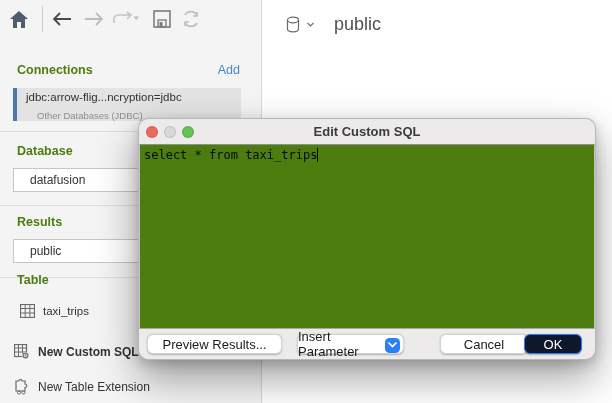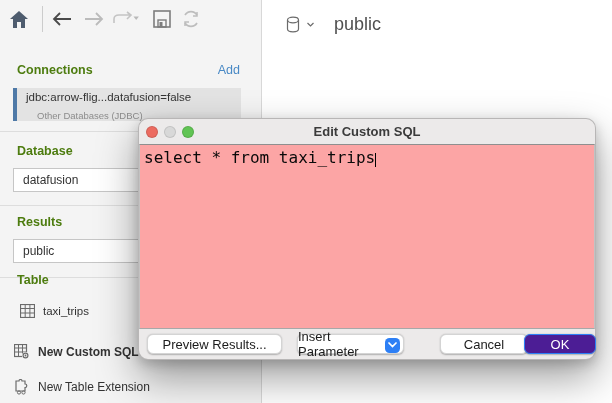--- a/index.html
+++ b/index.html
@@ -24,21 +24,21 @@
   .link-add { position:absolute; right:21px; top:63px; font-size:12.5px; color:#4989c5; cursor:pointer; }
   .conn-item {
     position:absolute; left:13px; top:88px; width:228px; height:33px;
     background:#e3e3e3; border-left:4px solid #4e79a7; padding:3px 6px 0 9px;
   }
   .conn-title { font-size:11.5px; color:#333; white-space:nowrap; }
   .conn-sub { font-size:9.5px; color:#8c8c8c; margin:7px 0 0 11px; white-space:nowrap; }
   .select-box {
     position:absolute; left:13px; width:237px; height:24px;
     background:#ffffff; border:1px solid #c6c6c6;
-    font-size:12px; color:#333; display:flex; align-items:center; padding-left:9px;
+    font-size:12px; color:#333; display:flex; align-items:center; padding-left:16px;
   }
   .row-item { position:absolute; display:flex; align-items:center; gap:8px; font-size:12px; color:#333; }
   
   .main { position:absolute; left:263px; top:0; width:349px; height:403px; background:#ffffff; }
   .main-header { position:absolute; left:23px; top:14px; display:flex; align-items:center; gap:6px; }
   .main-title { font-size:18px; color:#4f4f4f; margin-left:14px; }
   
   .dialog {
     position:absolute; left:138px; top:118px; width:458px; height:242px;
     background:#eceaea; border-radius:10px;
@@ -51,42 +51,42 @@
     display:flex; align-items:center; justify-content:center;
   }
   .dlg-title { font-size:13px; font-weight:bold; color:#3b3b3b; }
   .traffic { position:absolute; left:7px; top:6.5px; display:flex; gap:6px; }
   .light { width:12px; height:12px; border-radius:50%; }
   .light.red { background:#ec6b60; border:0.5px solid rgba(0,0,0,0.12); }
   .light.gray { background:#d8d8d8; border:0.5px solid rgba(0,0,0,0.10); }
   .light.green { background:#61c454; border:0.5px solid rgba(0,0,0,0.12); }
   .dlg-textarea {
     position:absolute; left:0; right:0; top:25px; bottom:30px;
-    background:#fca5a5; border-top:1px solid #8f8f8f; border-bottom:1px solid #a8a8a8;
+    background:#4d7c0f; border-top:1px solid #8f8f8f; border-bottom:1px solid #a8a8a8;
     border-left:1px solid #c2c2c2; border-right:1px solid #c2c2c2;
-    font-family:"DejaVu Sans Mono", monospace; font-size:16px; color:#0a0a0a;
+    font-family:"DejaVu Sans Mono", monospace; font-size:12px; color:#0a0a0a;
     padding:3px 4px; white-space:pre; cursor:text;
   }
   .text-caret { display:inline-block; width:1px; height:14px; background:#000; vertical-align:text-bottom; }
   .dlg-footer { position:absolute; left:0; right:0; bottom:0; height:30px; border-radius:0 0 10px 10px; }
   .btn {
     position:absolute; top:5px; height:20px; border-radius:6px;
     background:#ffffff; border:0.5px solid #d4d4d4;
     box-shadow:0 0.5px 1.5px rgba(0,0,0,0.25);
     font-family:"Liberation Sans", sans-serif; font-size:13px; color:#1b1b1b;
     display:flex; align-items:center; justify-content:center; cursor:pointer;
   }
   .btn-preview { left:8px; width:135px; }
   .btn-insert { left:158px; width:107px; padding-right:32px; }
   .badge {
     position:absolute; right:3px; top:2.5px; width:15px; height:15px; border-radius:4.5px;
     background:#2d7ff5; display:flex; align-items:center; justify-content:center;
   }
   .btn-cancel { left:301px; width:88px; }
-  .btn-ok { left:385px; width:72px; background:#4c1d95; border-color:#2d7ff5; color:#ffffff; }
+  .btn-ok { left:385px; width:58px; background:#0f172a; border-color:#2d7ff5; color:#ffffff; }
   svg { display:block; }
 </style>
 </head>
 <body>
 
 <div class="sidebar">
 
   <div class="toolbar">
     <div class="tb-icon" style="left:8px;">
       <span>
@@ -136,21 +136,21 @@
           <path d="M4 17 L4 13 L8 13" fill="none" stroke="#bdbdbd" stroke-width="1.5"></path>
         </svg>
       </span>
     </div>
   </div>
 
   <div class="sec-label" style="top:63px;">Connections</div>
   <div class="link-add">Add</div>
 
   <div class="conn-item">
-    <div class="conn-title">jdbc:arrow-flig...datafusion=false</div>
+    <div class="conn-title">jdbc:arrow-flig...ncryption=jdbc</div>
     <div class="conn-sub">Other Databases (JDBC)</div>
   </div>
 
   <div class="section-line" style="top:131px;"></div>
 
   <div class="sec-label" style="top:144px;">Database</div>
   <div class="select-box" style="top:168px;">
     <span>datafusion</span>
   </div>
 

